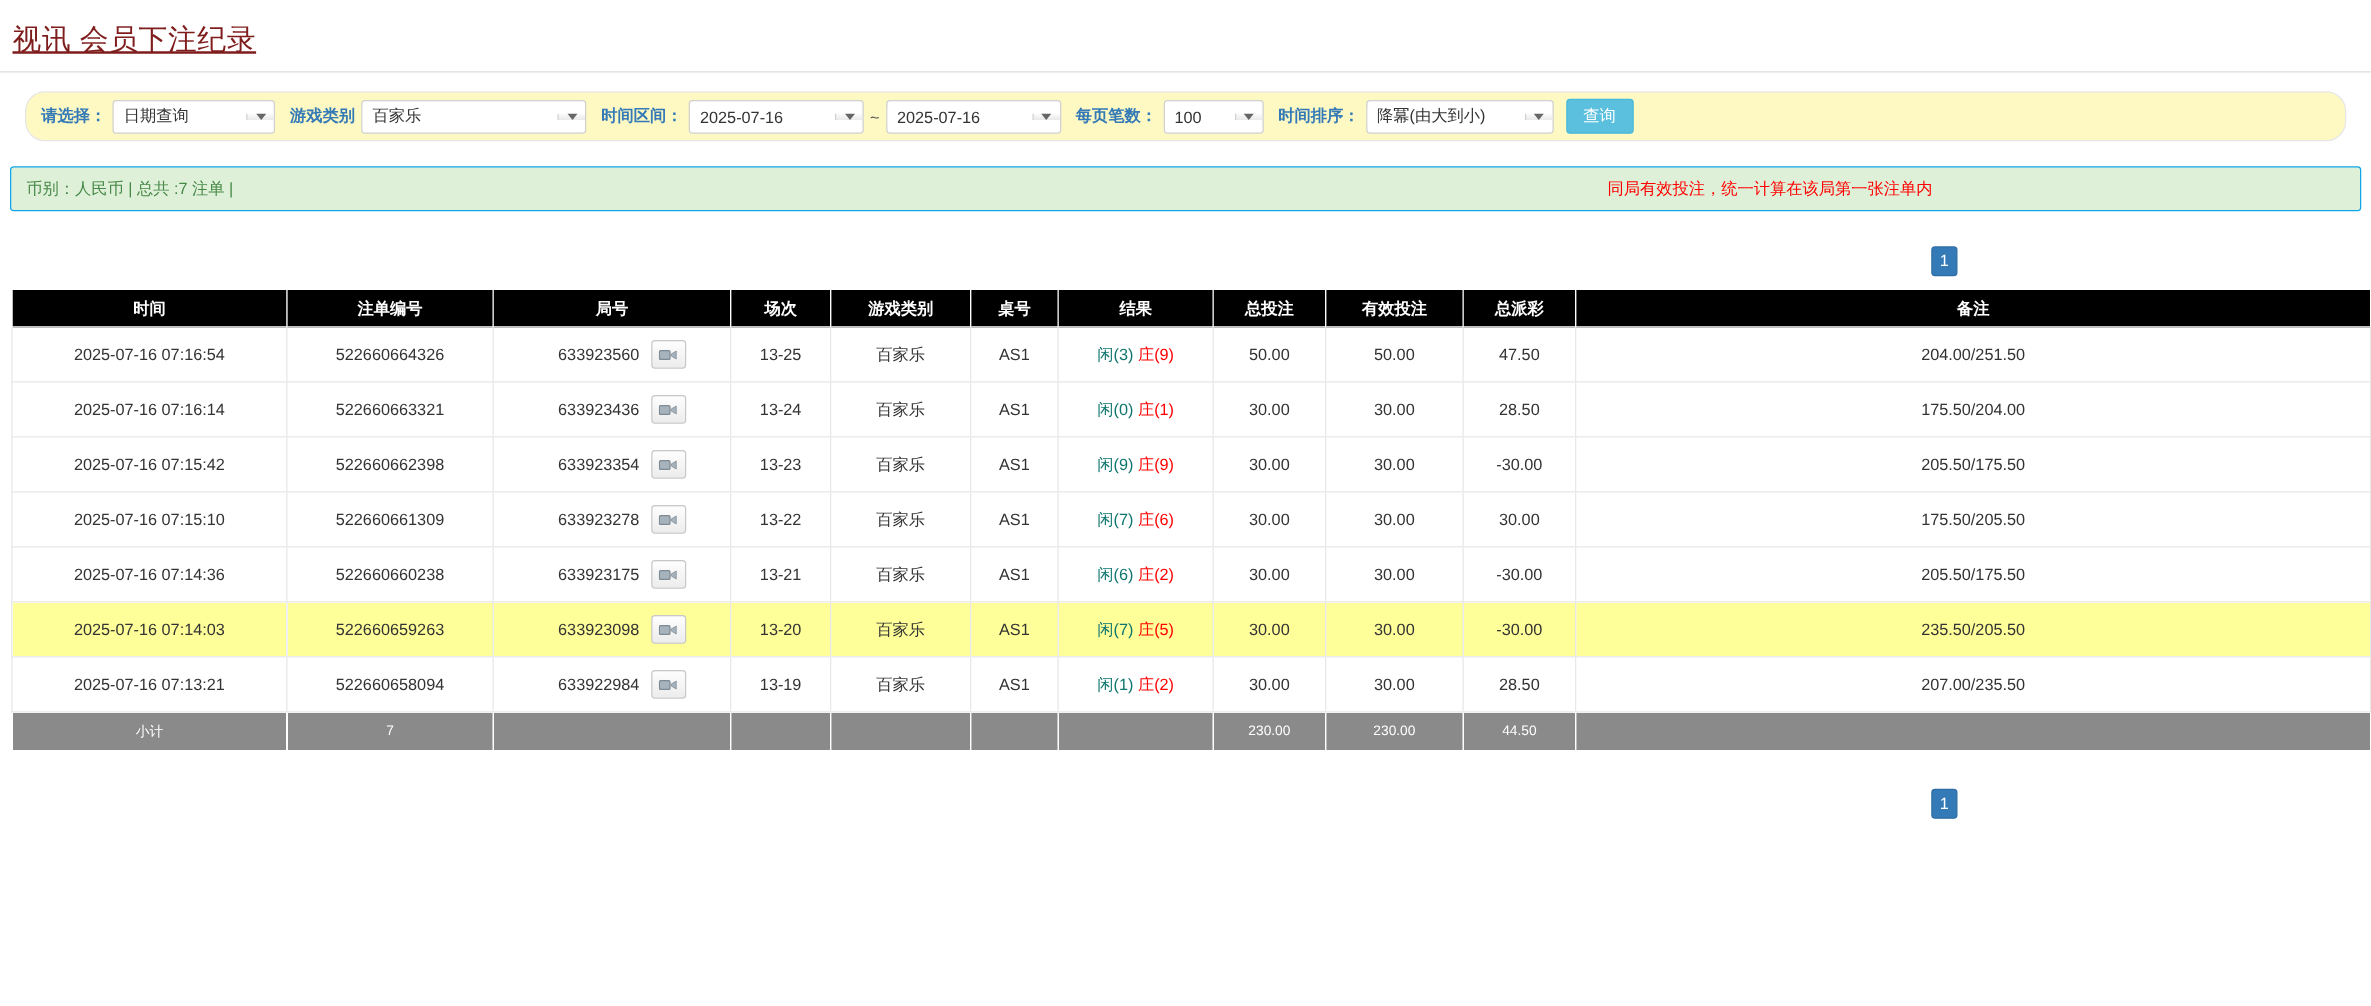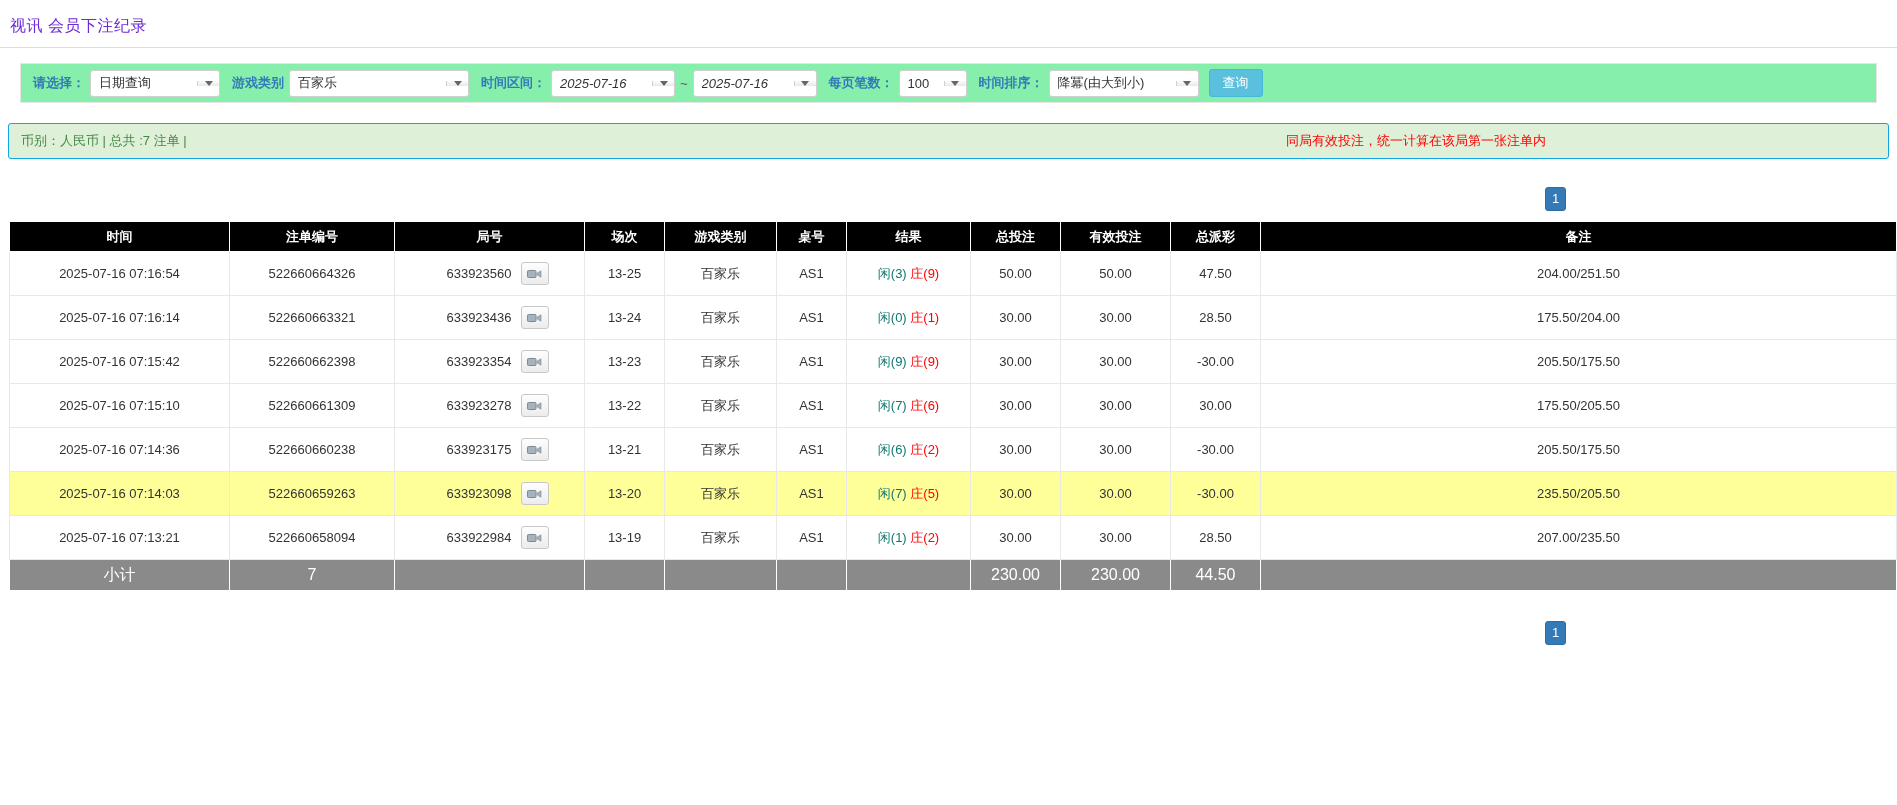--- a/index.html
+++ b/index.html
@@ -3,45 +3,45 @@
 <meta charset="utf-8">
 <style>
   * { box-sizing: border-box; margin: 0; padding: 0; }
   html, body { background: #fff; }
   body {
     width: 1897px; height: 805px; position: relative;
     font-family: "Liberation Sans", "DejaVu Sans", sans-serif;
     font-size: 13px; color: #333; overflow: hidden;
   }
   .page-header { padding: 16px 12px 10px 10px; border-bottom: 1px solid #ddd; }
-  .page-header h1 { font-size: 16px; font-weight: normal; color: #6d28d9; letter-spacing: 0.5px; }
+  .page-header h1 { font-size: 23px; font-weight: normal; color: #7f1d1d; letter-spacing: 0.5px; text-decoration: underline; }
 
   
   .filter-bar {
     margin: 15px 20px 0 20px; height: 40px;
-    background: #86efac; border: 1px solid #e6e6e6; border-radius: 0;
+    background: #fef9c3; border: 1px solid #e6e6e6; border-radius: 16px;
     display: flex; align-items: center; padding: 0 10px; white-space: nowrap;
   }
   .flabel { color: #337ab7; font-weight: bold; margin: 0 5px 0 12px; }
   .flabel.first { margin-left: 2px; }
   .combo {
     display: inline-flex; align-items: center; height: 27px;
     background: #fff; border: 1px solid #d0d0d0; border-radius: 3px; overflow: hidden;
   }
   .combo-input {
     border: none; outline: none; padding: 0 8px; font: inherit; color: #333;
     min-width: 0; flex: 1; background: #fff;
   }
   .combo-btn {
     width: 22px; flex: 0 0 22px; cursor: pointer;
     background: linear-gradient(#fbfbfb, #e9e9e9); border-left: 1px solid #d0d0d0;
     display: flex; align-items: center; justify-content: center;
   }
   .caret { width: 0; height: 0; border-left: 4px solid transparent; border-right: 4px solid transparent; border-top: 5px solid #666; }
-  .w130 { width: 130px; } .w180 { width: 180px; } .w120 { width: 124px; font-style: italic; } .w78 { width: 68px; } .w150 { width: 150px; }
+  .w130 { width: 130px; } .w180 { width: 180px; } .w120 { width: 140px; } .w78 { width: 80px; } .w150 { width: 150px; }
   .tilde { margin: 0 5px; color: #555; }
   .btn-search {
     margin-left: 10px; height: 28px; padding: 0 13px; cursor: pointer;
     background: #5bc0de; border: 1px solid #46b8da; border-radius: 3px;
     color: #fff; font: inherit; font-size: 13px;
   }
 
   
   .summary-bar {
     margin: 20px 8px 0 8px; height: 36px; position: relative;
@@ -65,21 +65,21 @@
   table.bet-table { width: 100%; border-collapse: collapse; table-layout: fixed; }
   .bet-table th {
     background: #000; color: #fff; font-weight: bold; height: 30px;
     border: 1px solid #fff; font-size: 13px; text-align: center;
   }
   .bet-table td {
     height: 44px; text-align: center; border: 1px solid #e8e8e8;
     font-size: 13px; color: #333; background: #fff; overflow: hidden;
   }
   .bet-table tr.highlight td { background: #ffff99; }
-  .bet-table tr.footer td { background: #8a8a8a; color: #fff; border: 1px solid #fff; height: 31px; font-size: 16px; }
+  .bet-table tr.footer td { background: #8a8a8a; color: #fff; border: 1px solid #fff; height: 31px; font-size: 11px; }
   .txt-blue { color: #0f766e; }
   .txt-red { color: #ff0000; }
   .round-cell { display: inline-flex; align-items: center; justify-content: center; gap: 9px; margin-left: 16px; }
   .icon-btn {
     width: 28px; height: 23px; cursor: pointer;
     border: 1px solid #c8c8c8; border-radius: 3px;
     background: linear-gradient(#fefefe, #ececec);
     display: inline-flex; align-items: center; justify-content: center;
   }
 </style>

